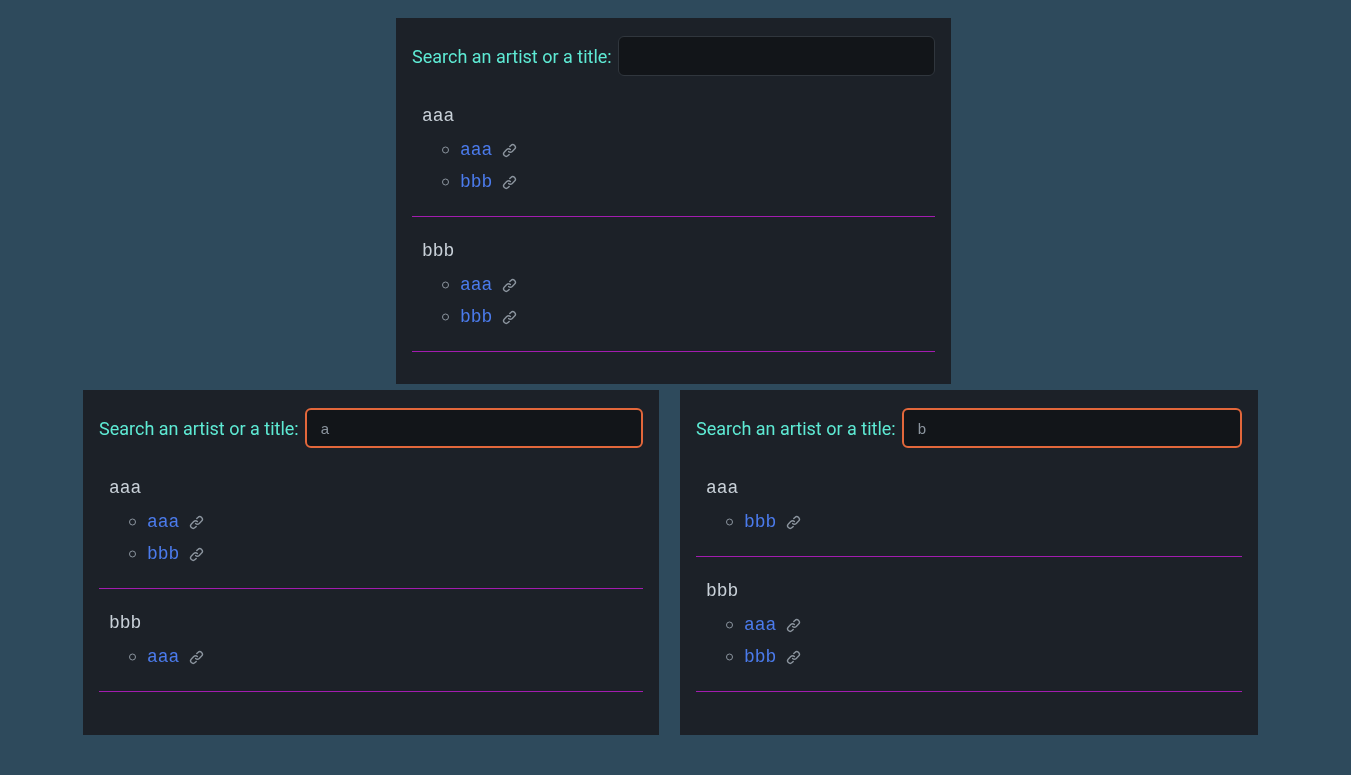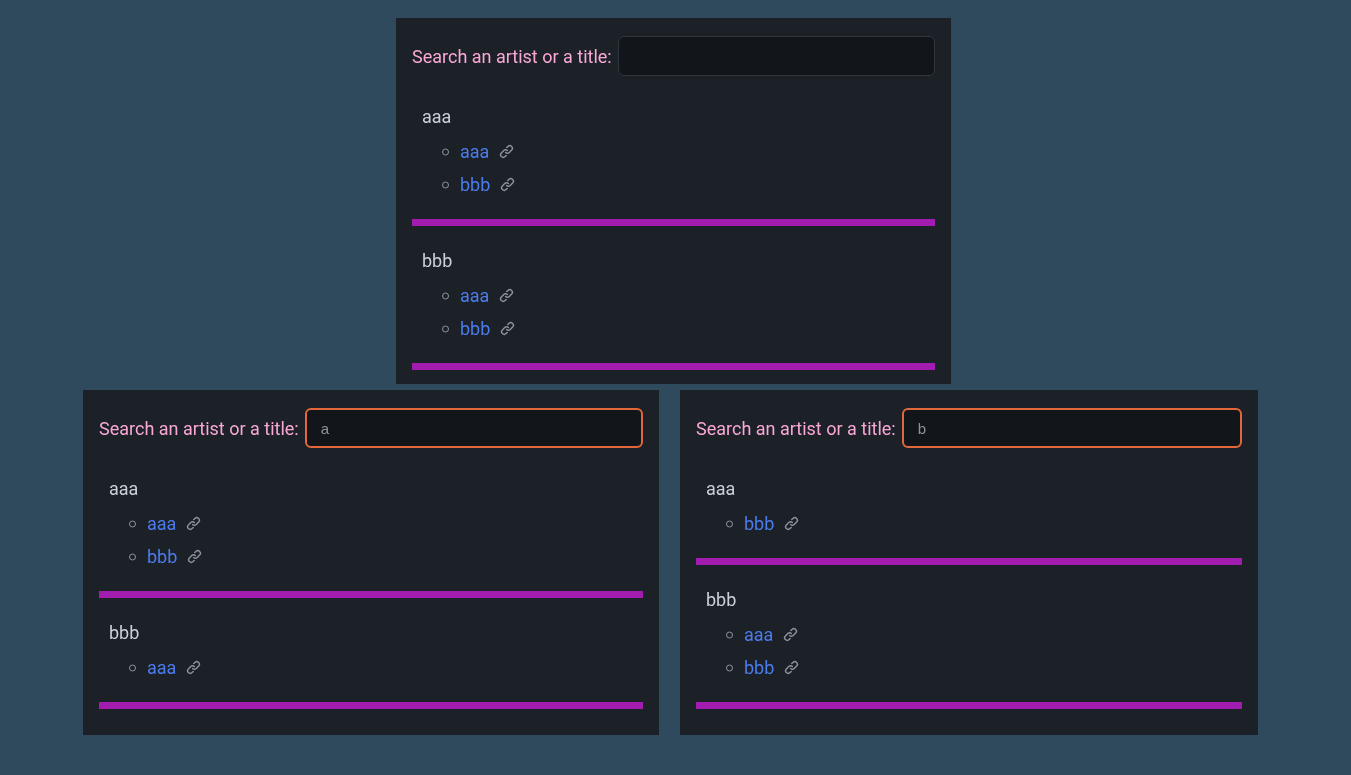--- a/index.html
+++ b/index.html
@@ -20,42 +20,43 @@
   .panel-left { left: 83px; top: 390px; width: 576px; height: 345px; }
   .panel-right { left: 680px; top: 390px; width: 578px; height: 345px; }
 
   .search-row {
     display: flex;
     align-items: center;
     gap: 6px;
     margin-bottom: 22px;
   }
   .search-label {
-    color: #f9a8d4;
+    color: #5eead4;
     font-size: 18px;
     white-space: nowrap;
   }
   .search-input {
     flex: 1;
     height: 40px;
     background: #121519;
     border: 1px solid #30363d;
     border-radius: 6px;
     color: #8b949e;
     font-size: 15px;
     padding: 0 14px;
     outline: none;
   }
   .search-input.focused {
     border: 2px solid #e2673b;
   }
   .group {
     padding: 2px 0 18px 0;
-    border-bottom: 7px solid #a21caf;
+    border-bottom: 1px solid #a21caf;
     margin-bottom: 16px;
+    font-family: Liberation Mono, monospace;
   }
   .group-title {
     color: #c9d1d9;
     font-size: 18px;
     padding: 6px 10px 8px 10px;
   }
   .items {
     list-style: none;
     padding-left: 48px;
   }

